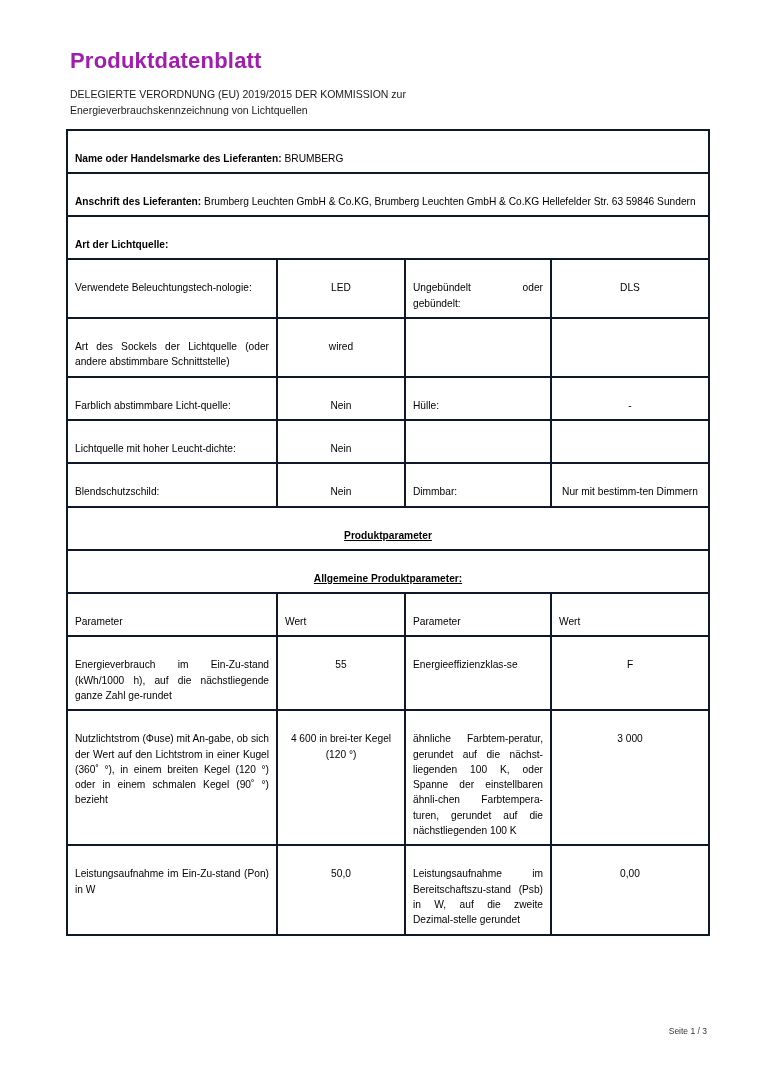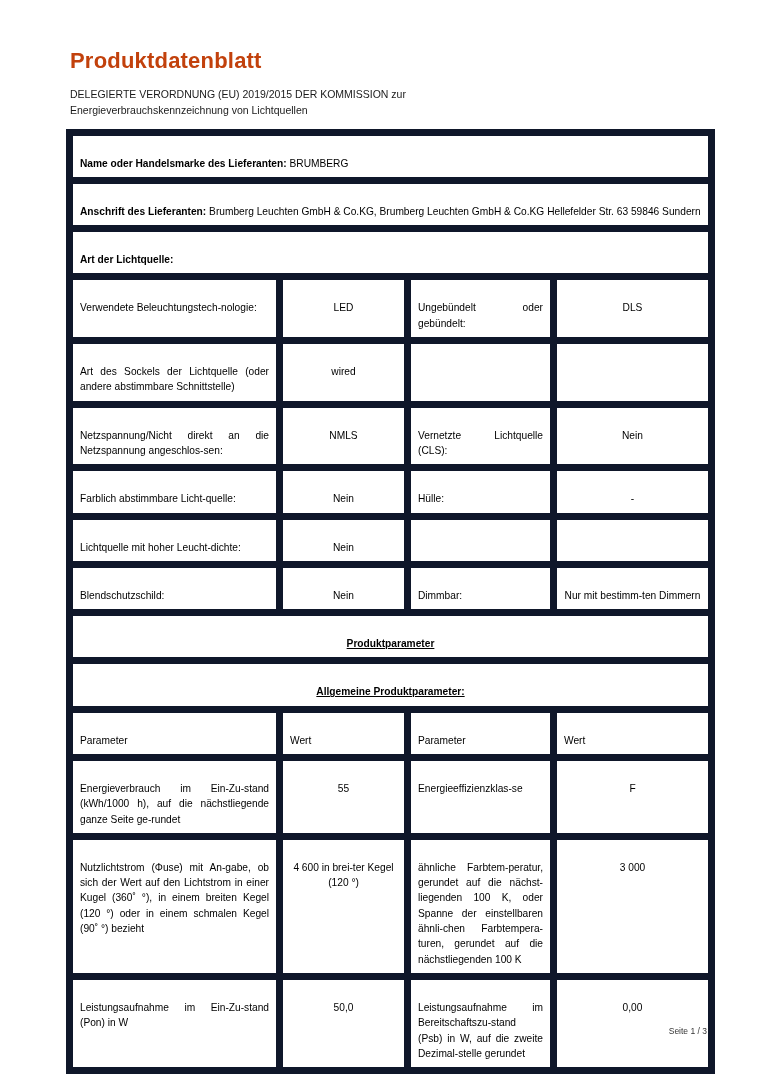--- a/index.html
+++ b/index.html
@@ -16,39 +16,39 @@
   }
   .page {
     position: absolute;
     left: 0; top: 0;
     width: 764px;
     height: 1080px;
     box-sizing: border-box;
     padding: 40px 56px 0 66px;
   }
   .doc-title {
-    color: #c2410c;
+    color: #a21caf;
     font-size: 22px;
     font-weight: bold;
     margin: 8px 0 12px 4px;
     letter-spacing: 0.2px;
   }
   .subtitle {
     font-size: 10.5px;
     line-height: 1.55;
     margin: 0 0 10px 4px;
     color: #1a1a1a;
   }
   table.sheet {
     width: 642px;
     border-collapse: collapse;
     table-layout: fixed;
   }
   table.sheet td {
-    border: 7px solid #0f172a;
+    border: 2px solid #0f172a;
     vertical-align: top;
     padding: 20px 7px 6px 7px;
     font-size: 10.2px;
     line-height: 1.5;
   }
   .b { font-weight: bold; }
   .center { text-align: center; margin-left: 12px; }
   .just {
     text-align: justify;
     text-align-last: left;
@@ -109,26 +109,20 @@
         <td class="just">Ungebündelt oder gebündelt:</td>
         <td class="center">DLS</td>
       </tr>
       <tr>
         <td class="just">Art des Sockels der Lichtquelle (oder andere abstimmbare Schnittstelle)</td>
         <td class="center">wired</td>
         <td></td>
         <td></td>
       </tr>
       <tr>
-        <td class="just">Netzspannung/Nicht direkt an die Netzspannung angeschlos-sen:</td>
-        <td class="center">NMLS</td>
-        <td class="just">Vernetzte Lichtquelle (CLS):</td>
-        <td class="center">Nein</td>
-      </tr>
-      <tr>
         <td class="just">Farblich abstimmbare Licht-quelle:</td>
         <td class="center">Nein</td>
         <td>Hülle:</td>
         <td class="center">-</td>
       </tr>
       <tr>
         <td class="just">Lichtquelle mit hoher Leucht-dichte:</td>
         <td class="center">Nein</td>
         <td></td>
         <td></td>
@@ -147,21 +141,21 @@
         <td colspan="4" class="section-center">Allgemeine Produktparameter:</td>
       </tr>
       <tr>
         <td>Parameter</td>
         <td>Wert</td>
         <td>Parameter</td>
         <td>Wert</td>
       </tr>
 
       <tr>
-        <td class="just">Energieverbrauch im Ein-Zu-stand (kWh/1000 h), auf die nächstliegende ganze Seite ge-rundet</td>
+        <td class="just">Energieverbrauch im Ein-Zu-stand (kWh/1000 h), auf die nächstliegende ganze Zahl ge-rundet</td>
         <td class="center">55</td>
         <td class="just">Energieeffizienzklas-se</td>
         <td class="center">F</td>
       </tr>
       <tr>
         <td class="just">Nutzlichtstrom (Φuse) mit An-gabe, ob sich der Wert auf den Lichtstrom in einer Kugel (360˚ °), in einem breiten Kegel (120 °) oder in einem schmalen Kegel (90˚ °) bezieht</td>
         <td class="center">4 600 in brei-ter Kegel (120 °)</td>
         <td class="just">ähnliche Farbtem-peratur, gerundet auf die nächst-liegenden 100 K, oder Spanne der einstellbaren ähnli-chen Farbtempera-turen, gerundet auf die nächstliegenden 100 K</td>
         <td class="center">3 000</td>
       </tr>

